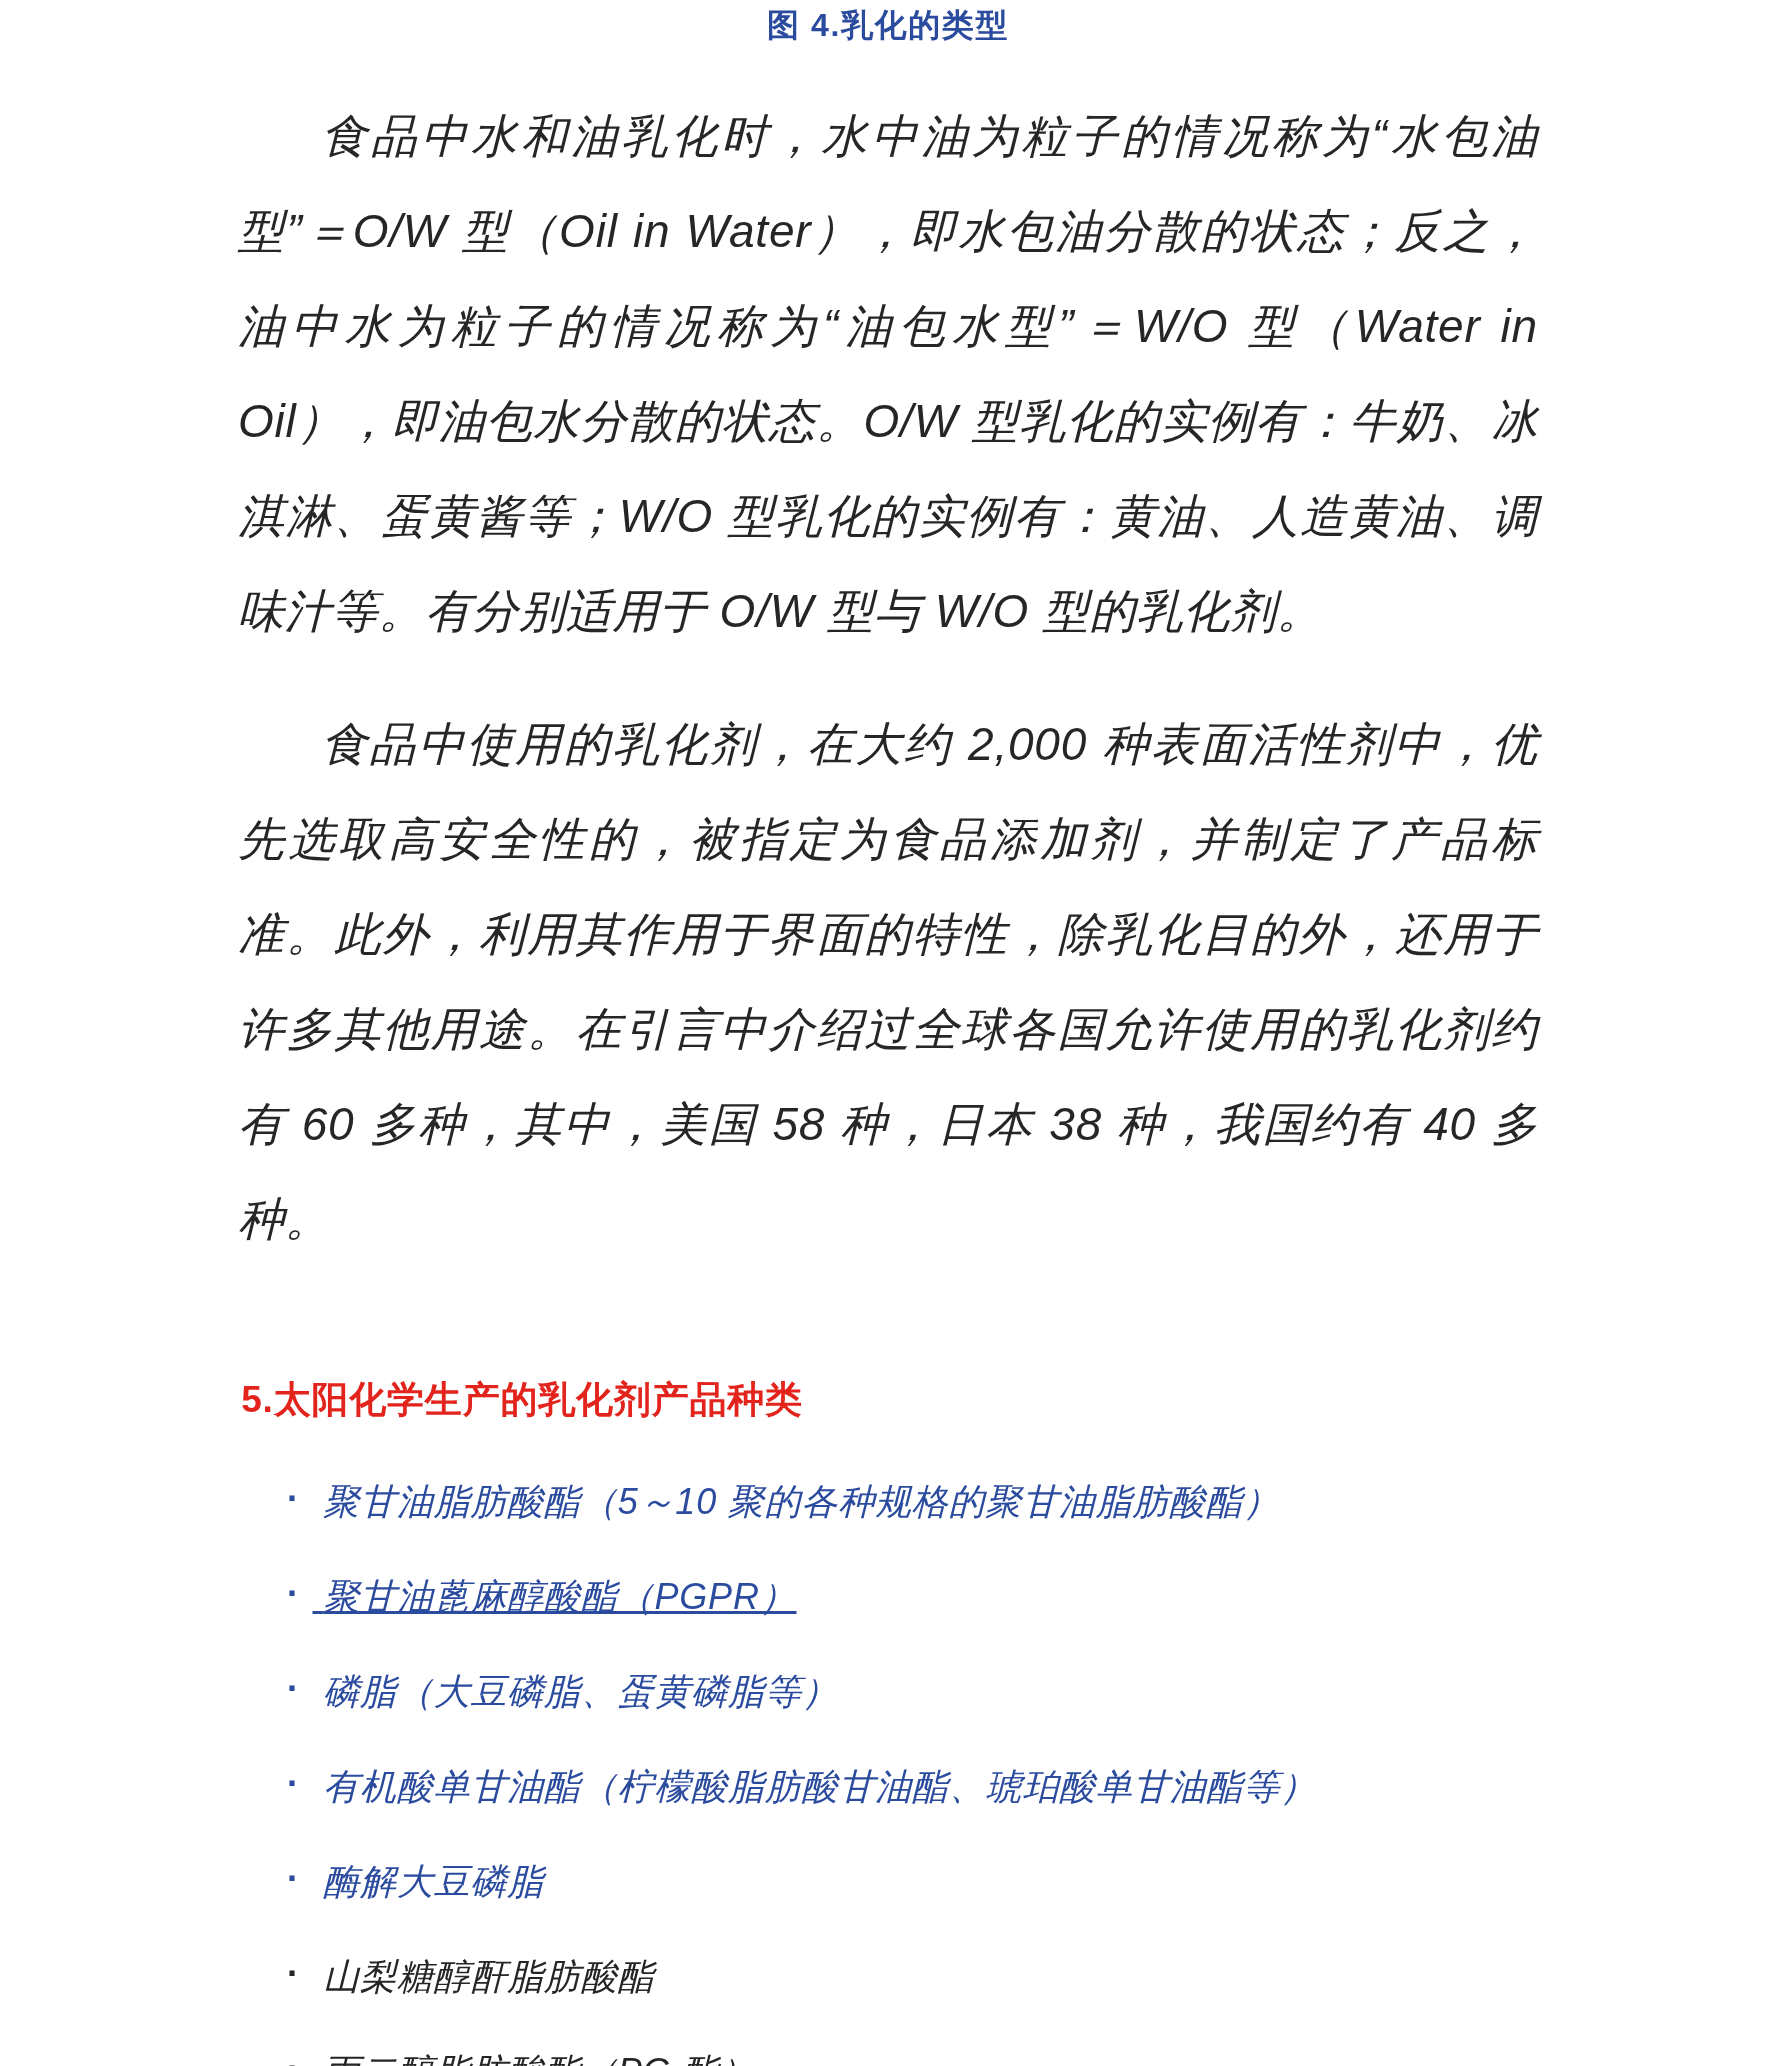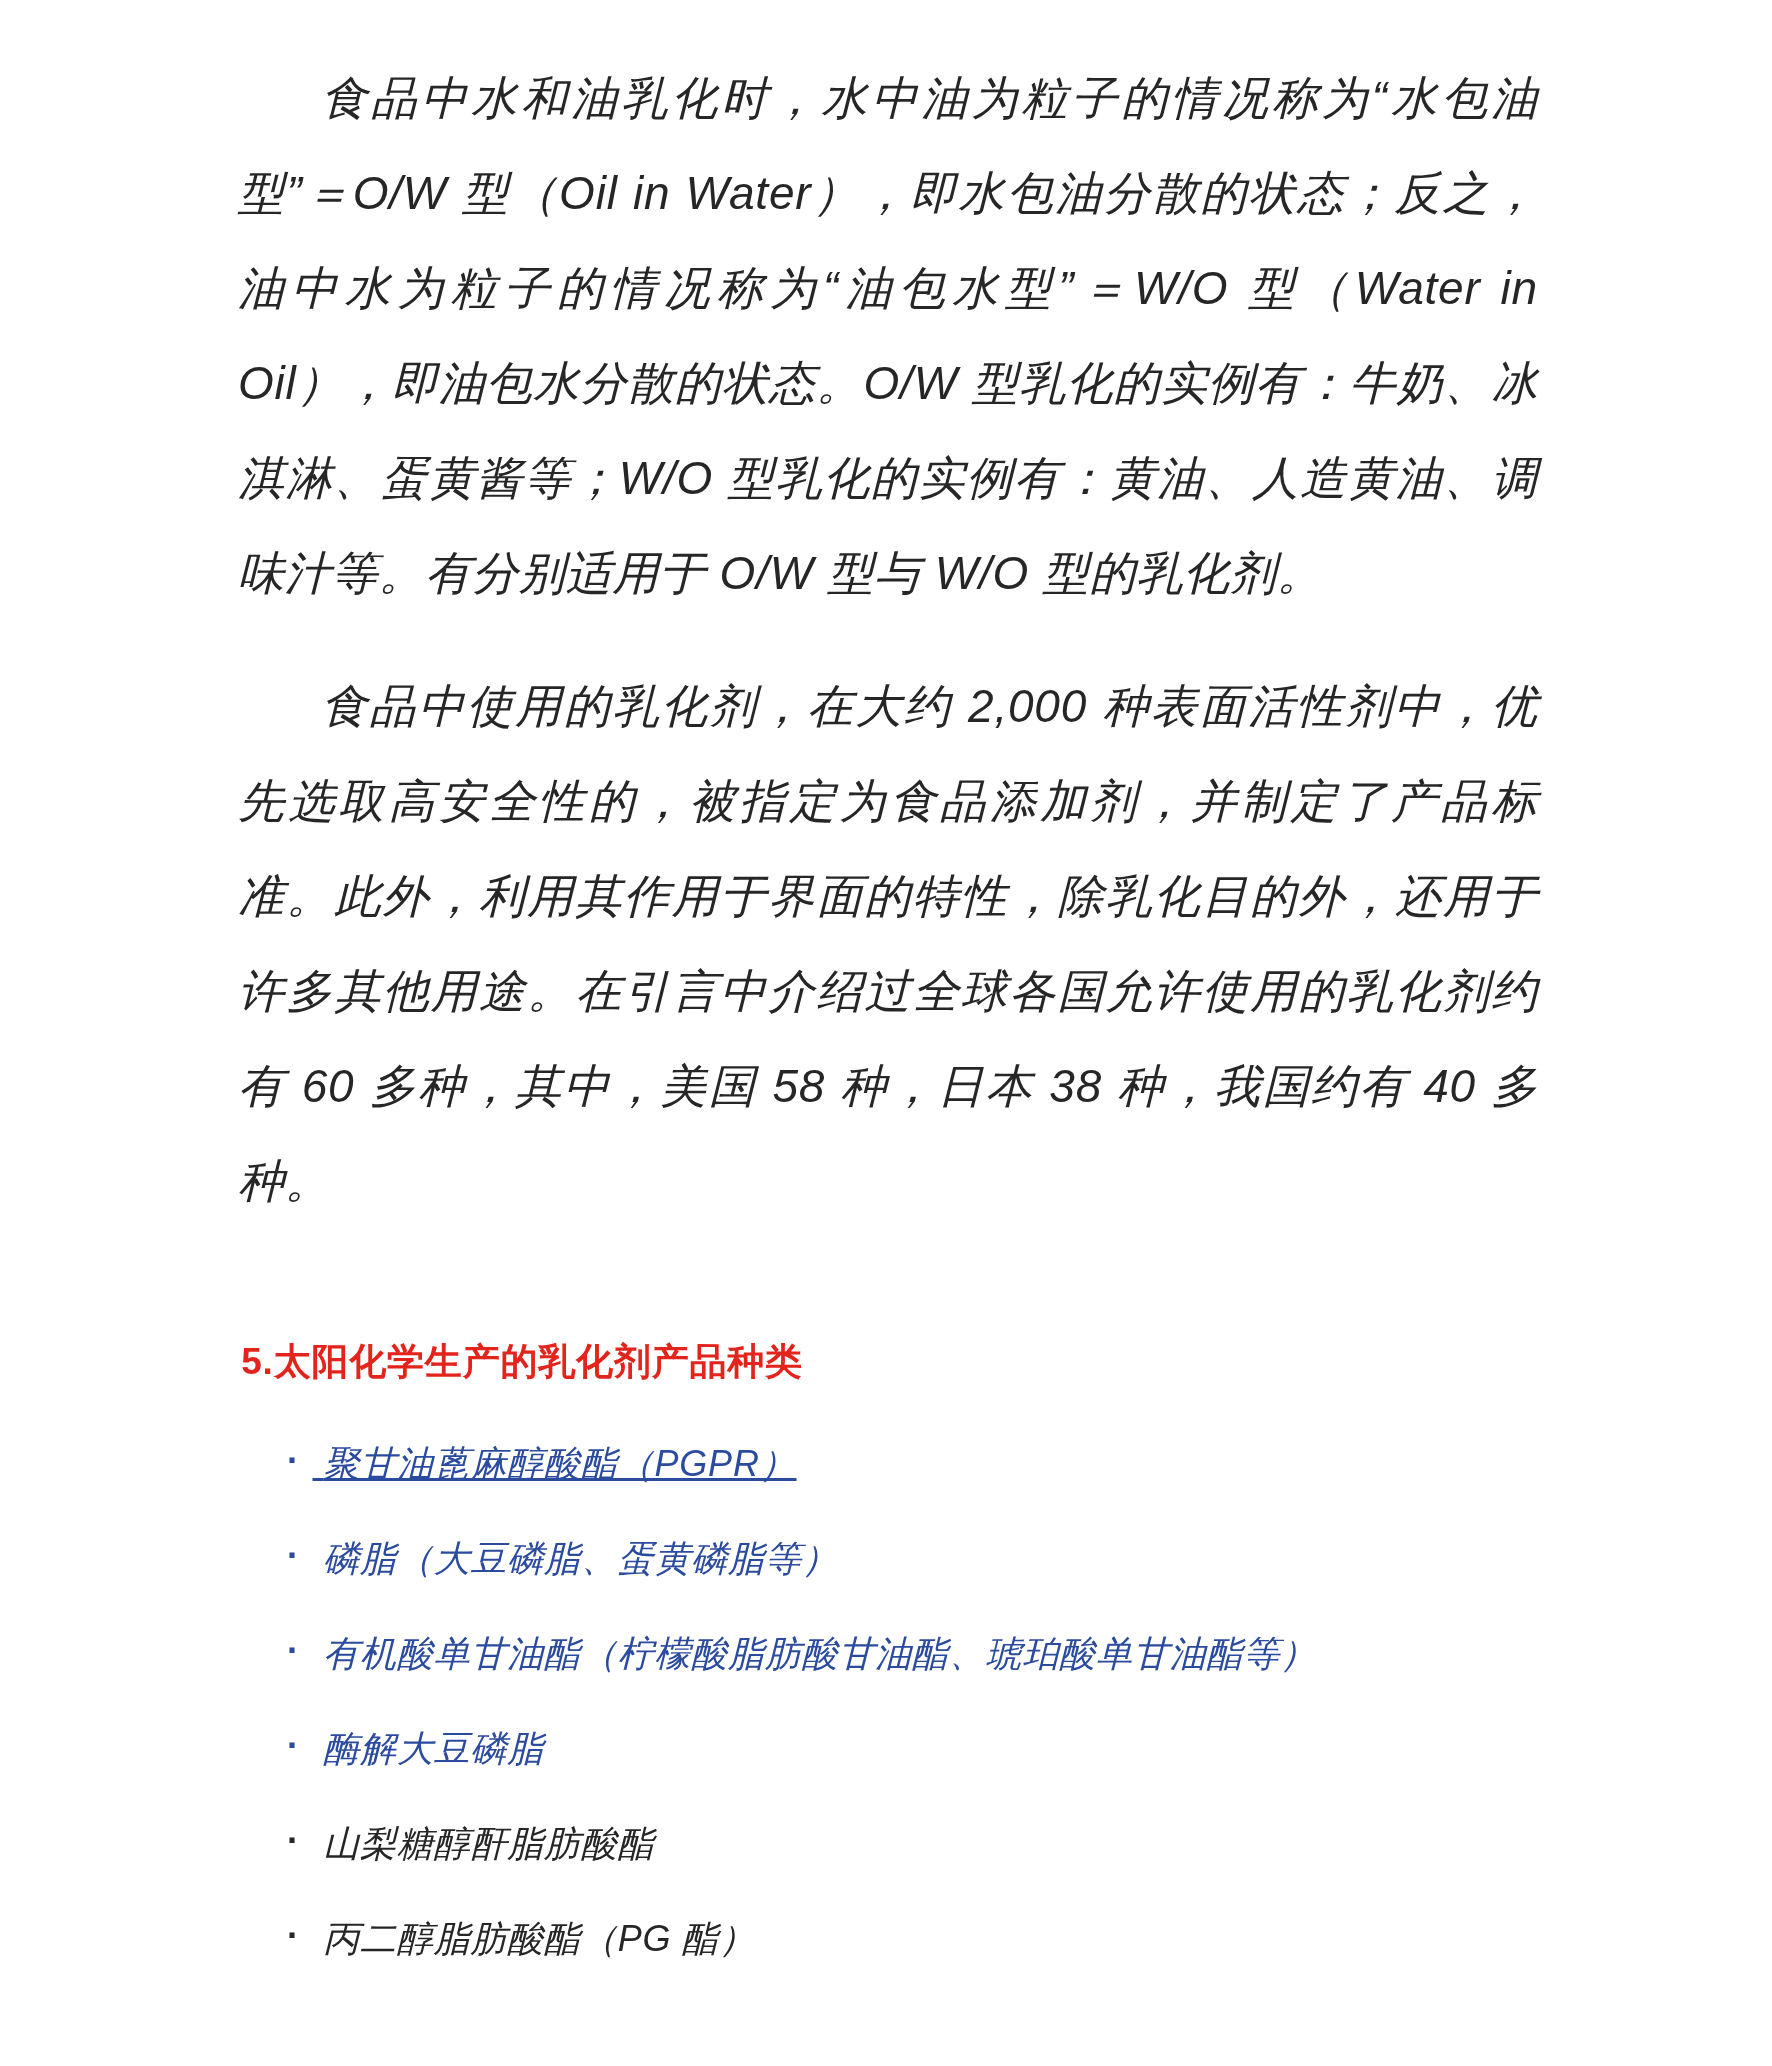--- a/index.html
+++ b/index.html
@@ -72,29 +72,34 @@
     font-weight: bold;
     margin-right: 12.7px;
     transform: translateY(-3.2px);
   }
 </style>
 </head>
 <body>
 
 <div class="page">
 
+  <div class="figure-caption">图 4.乳化的类型</div>
 
   <p class="body-para first">食品中水和油乳化时，水中油为粒子的情况称为“水包油型”＝O/W 型（Oil in Water），即水包油分散的状态；反之，油中水为粒子的情况称为“油包水型”＝W/O 型（Water in Oil），即油包水分散的状态。O/W 型乳化的实例有：牛奶、冰淇淋、蛋黄酱等；W/O 型乳化的实例有：黄油、人造黄油、调味汁等。有分别适用于 O/W 型与 W/O 型的乳化剂。</p>
 
 
   <p class="body-para after-heading">食品中使用的乳化剂，在大约 2,000 种表面活性剂中，优先选取高安全性的，被指定为食品添加剂，并制定了产品标准。此外，利用其作用于界面的特性，除乳化目的外，还用于许多其他用途。在引言中介绍过全球各国允许使用的乳化剂约有 60 多种，其中，美国 58 种，日本 38 种，我国约有 40 多种。</p>
 
   <h2 class="red-heading">5.太阳化学生产的乳化剂产品种类</h2>
 
   <ul class="product-list">
+    <li style="color: rgb(43, 75, 158);">
+      <span class="bullet">·</span>
+      <span>聚甘油脂肪酸酯（5～10 聚的各种规格的聚甘油脂肪酸酯）</span>
+    </li>
     <li style="color: rgb(43, 75, 158); text-decoration: underline;">
       <span class="bullet">·</span>
       <span>聚甘油蓖麻醇酸酯（PGPR）</span>
     </li>
     <li style="color: rgb(43, 75, 158);">
       <span class="bullet">·</span>
       <span>磷脂（大豆磷脂、蛋黄磷脂等）</span>
     </li>
     <li style="color: rgb(43, 75, 158);">
       <span class="bullet">·</span>

